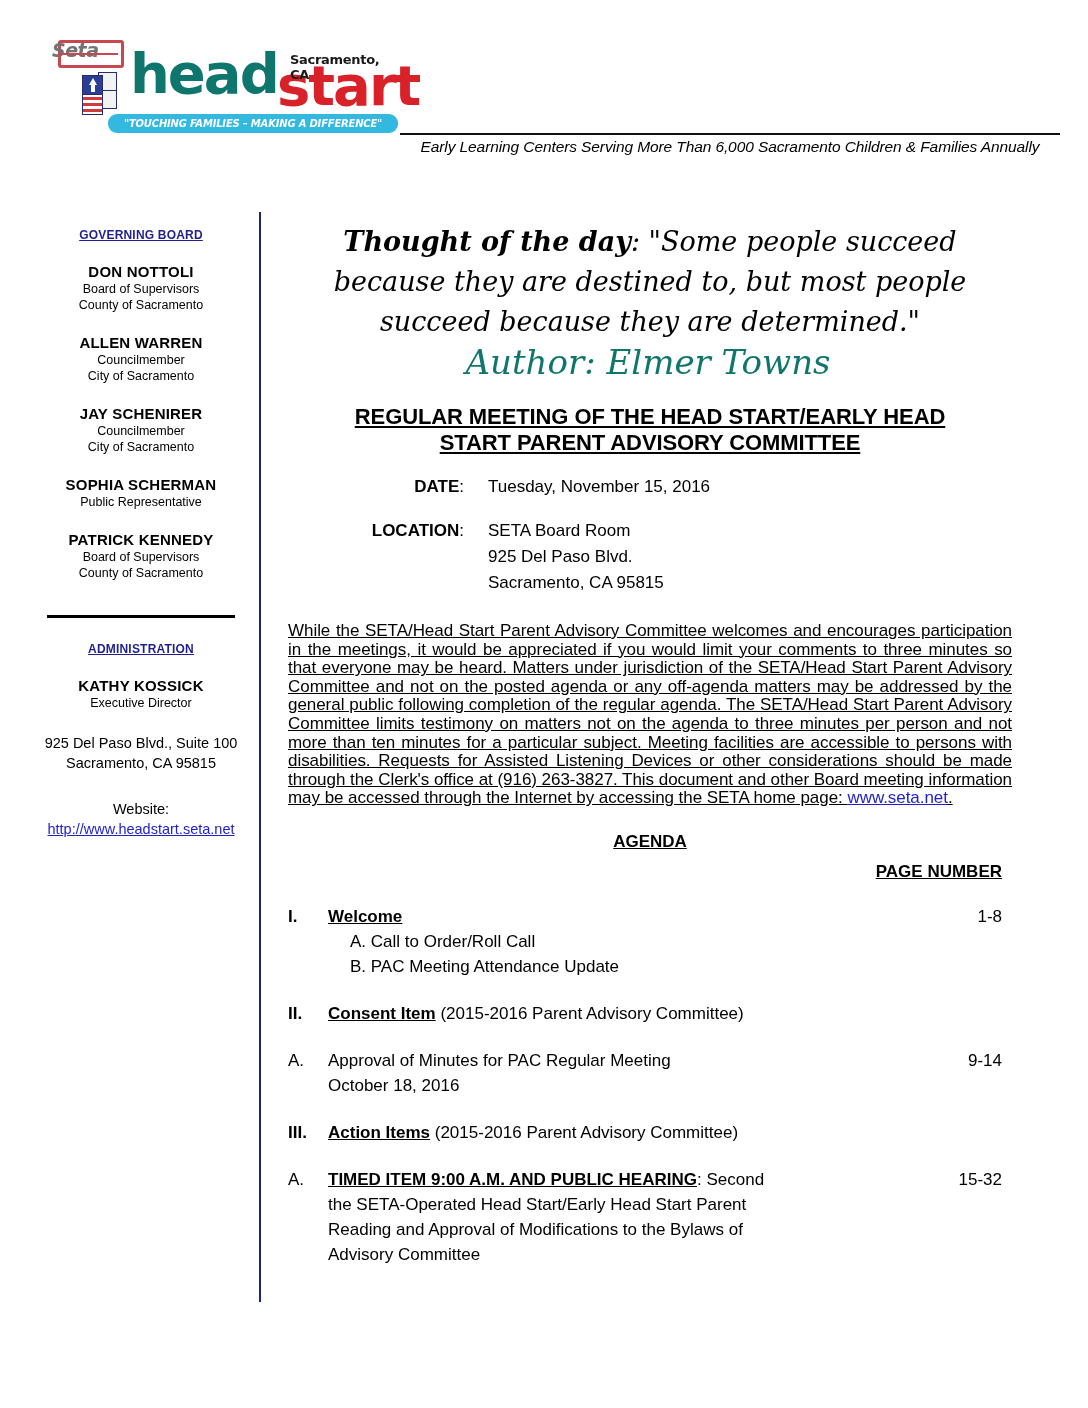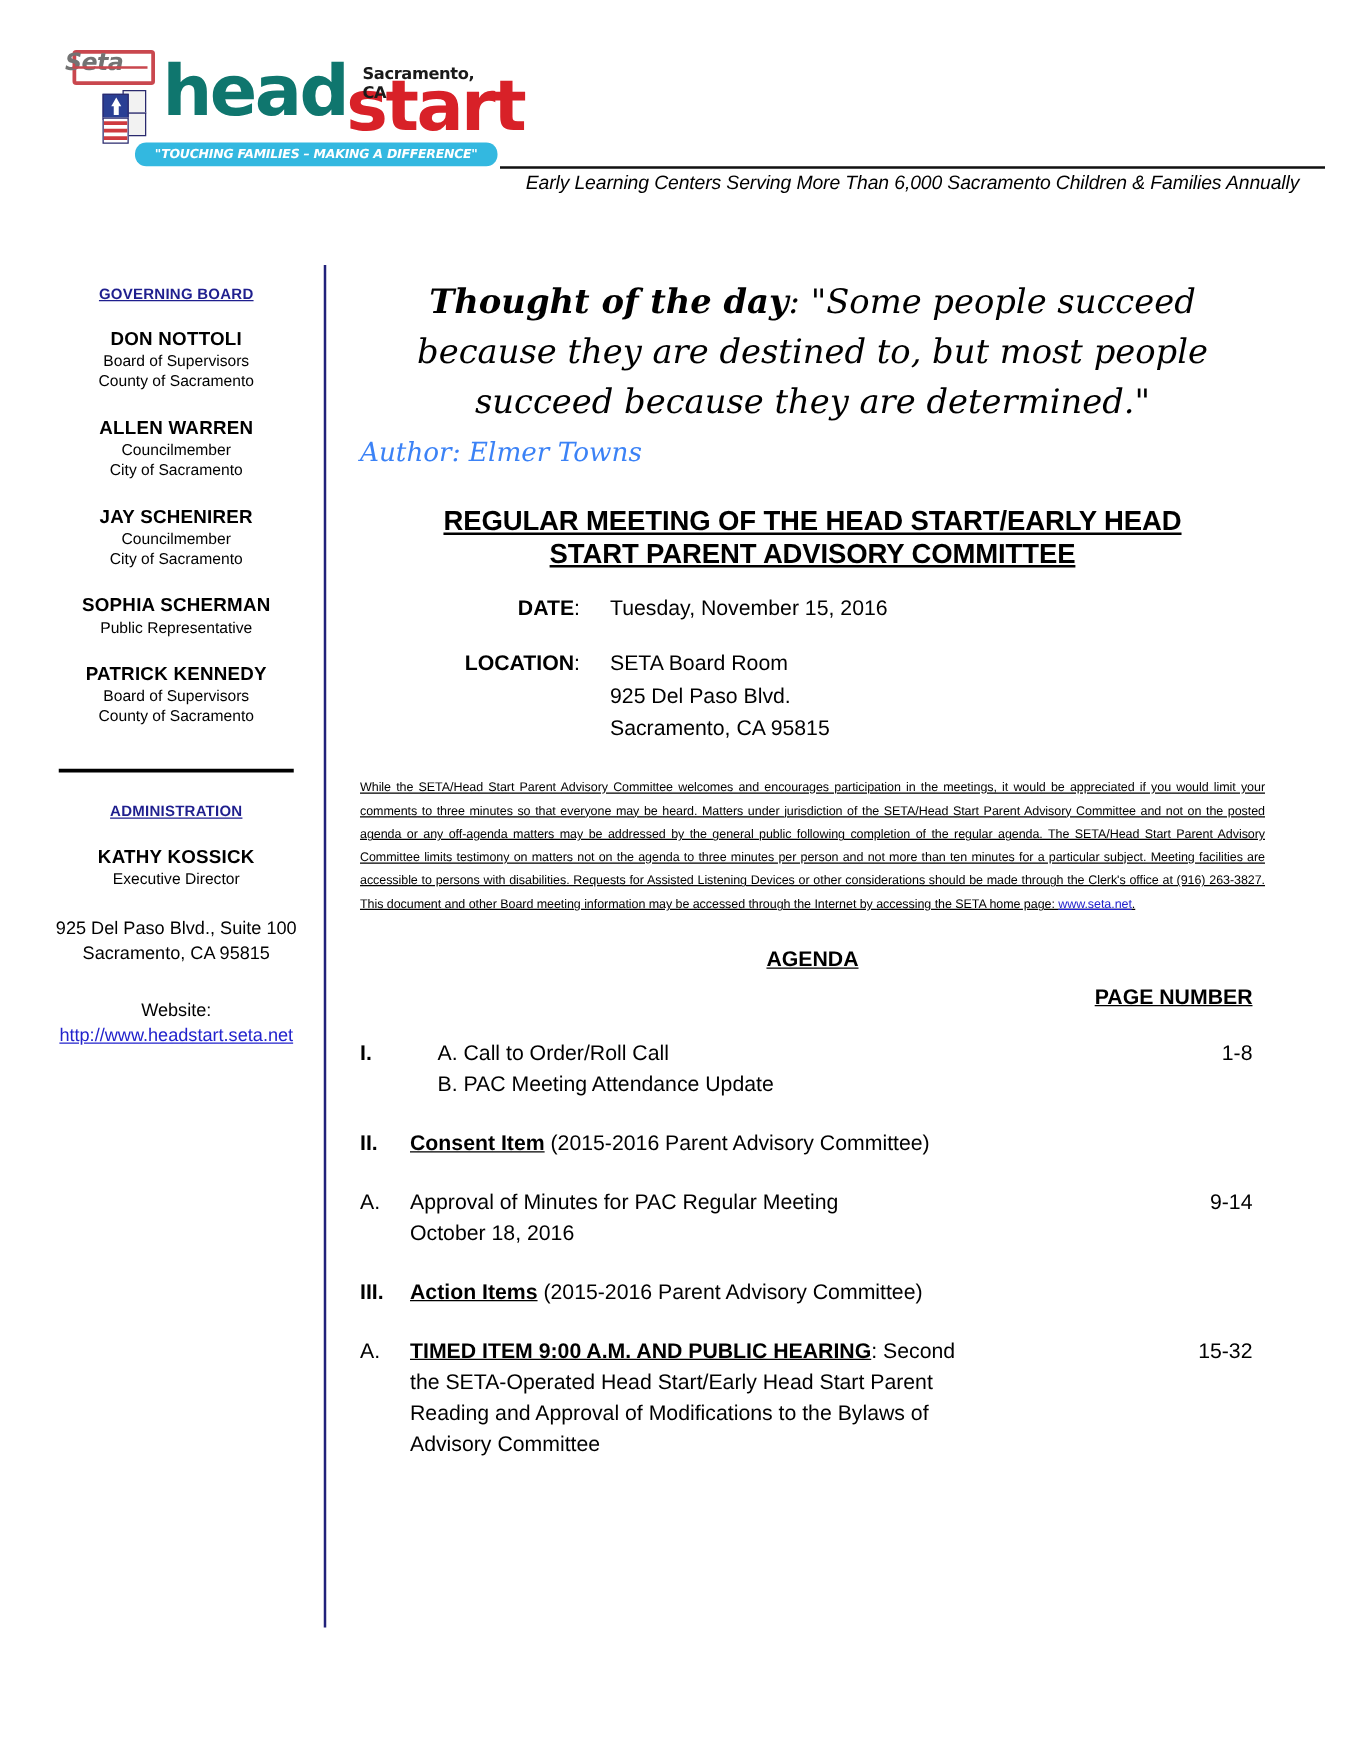--- a/index.html
+++ b/index.html
@@ -271,25 +271,25 @@
     text-align: center;
     color: #000000;
   }
   #quote-label {
     font-weight: bold;
     font-style: italic;
   }
   #quote-author {
     font-family: "DejaVu Serif", serif;
     font-style: italic;
-    font-size: 21px;
+    font-size: 34px;
     line-height: 40px;
-    text-align: left;
+    text-align: center;
     padding-right: 4px;
-    color: #3b82f6;
+    color: #0f766e;
   }
   #meeting-title {
     margin-top: 22px;
     text-align: center;
     font-size: 22px;
     font-weight: bold;
     line-height: 26px;
     letter-spacing: -0.1px;
   }
   #meeting-title .tl { display: block; }
@@ -310,21 +310,21 @@
   }
   .detail-label .nb { font-weight: normal; }
   .detail-value {
     font-size: 17px;
     line-height: 26px;
   }
   .detail-value .ln { display: block; }
 
   #notice {
     margin-top: 26px;
-    font-size: 10px;
+    font-size: 17px;
     line-height: 18.6px;
     text-align: justify;
     text-decoration: underline;
     letter-spacing: -0.05px;
   }
   #notice a, #notice .lnk {
     color: #2222cc;
     text-decoration: underline;
   }
 
@@ -498,20 +498,21 @@
   </div>
 
   <div id="notice"><span>While the SETA/Head Start Parent Advisory Committee welcomes and encourages participation in the meetings, it would be appreciated if you would limit your comments to three minutes so that everyone may be heard. Matters under jurisdiction of the SETA/Head Start Parent Advisory Committee and not on the posted agenda or any off-agenda matters may be addressed by the general public following completion of the regular agenda.  The SETA/Head Start Parent Advisory Committee limits testimony on matters not on the agenda to three minutes per person and not more than ten minutes for a particular subject. Meeting facilities are accessible to persons with disabilities. Requests for Assisted Listening Devices or other considerations should be made through the Clerk's office at (916) 263-3827. This document and other Board meeting information may be accessed through the Internet by accessing the SETA home page: </span><a class="lnk" href="#">www.seta.net</a><span>.</span></div>
 
   <div id="agenda-title">AGENDA</div>
   <div id="page-number-head">PAGE NUMBER</div>
 
   <div class="agenda-item">
     <div class="ai-roman">I.</div>
     <div class="ai-body">
+      <span class="ln"><span class="hdr">Welcome</span></span>
       <span class="sub">A. Call to Order/Roll Call</span>
       <span class="sub">B. PAC Meeting Attendance Update</span>
     </div>
     <div class="ai-pages">1-8</div>
   </div>
 
   <div class="agenda-item">
     <div class="ai-roman">II.</div>
     <div class="ai-body">
       <span class="ln"><span class="hdr">Consent Item</span><span> (2015-2016 Parent Advisory Committee)</span></span>

